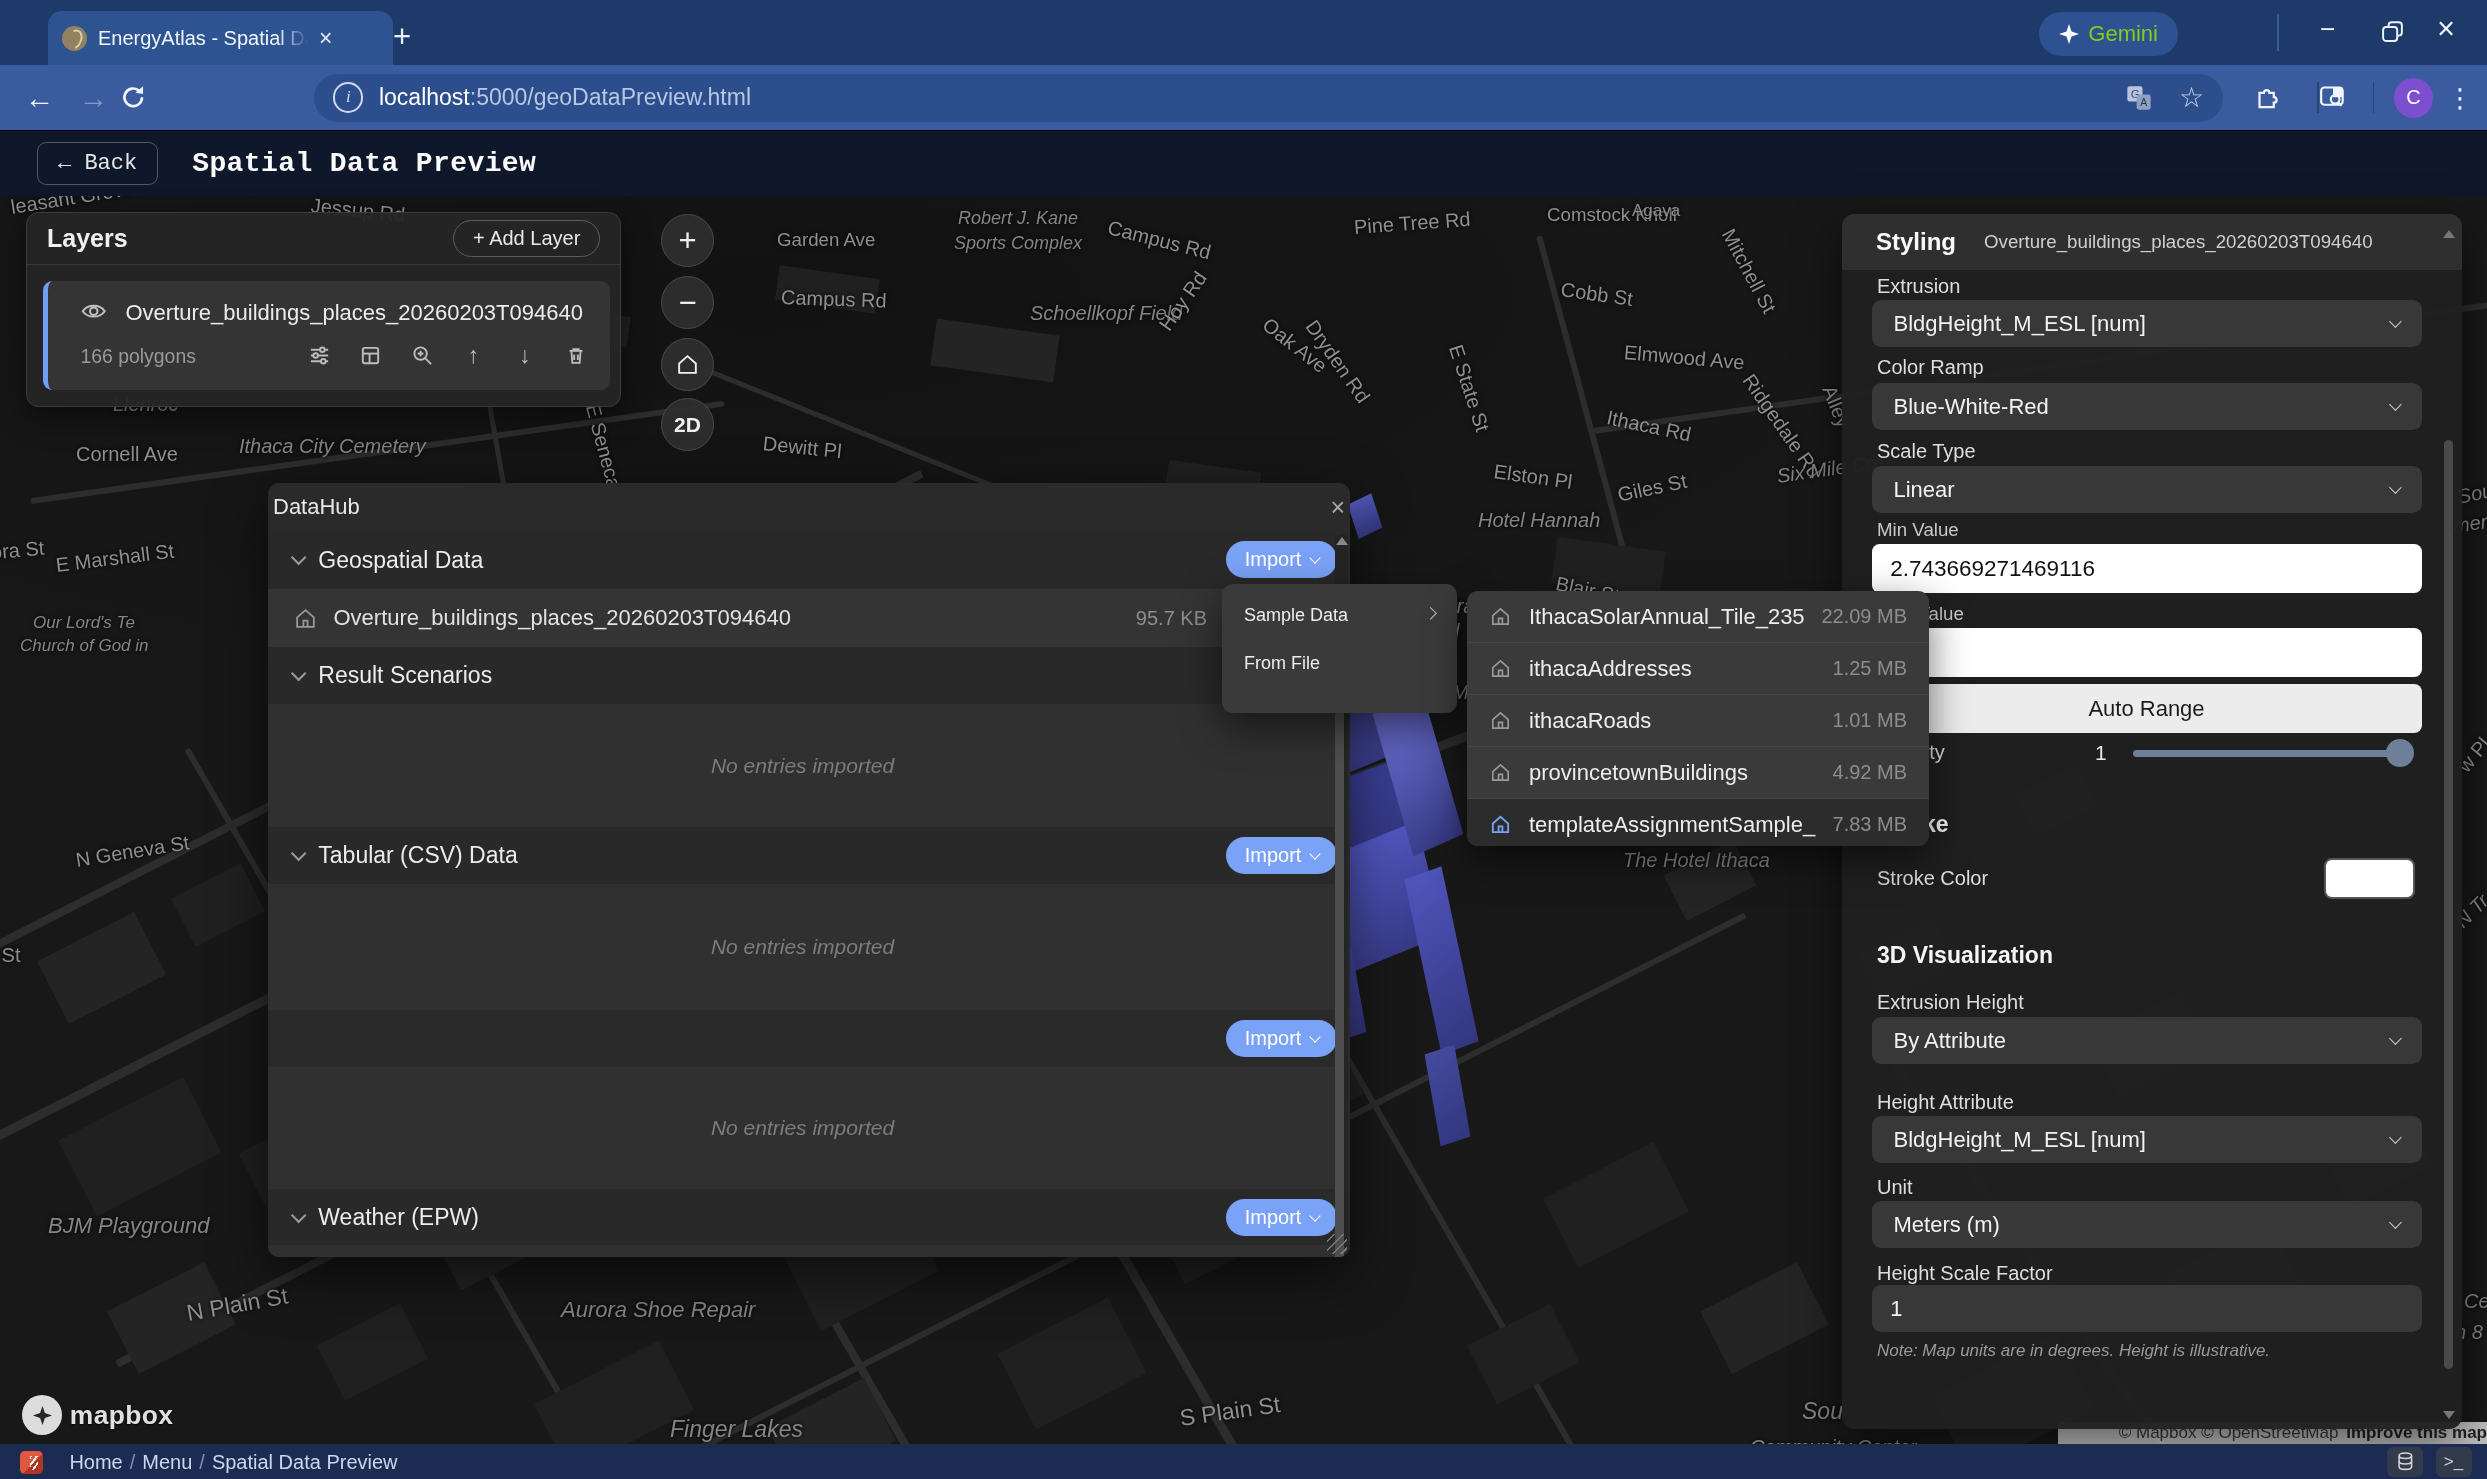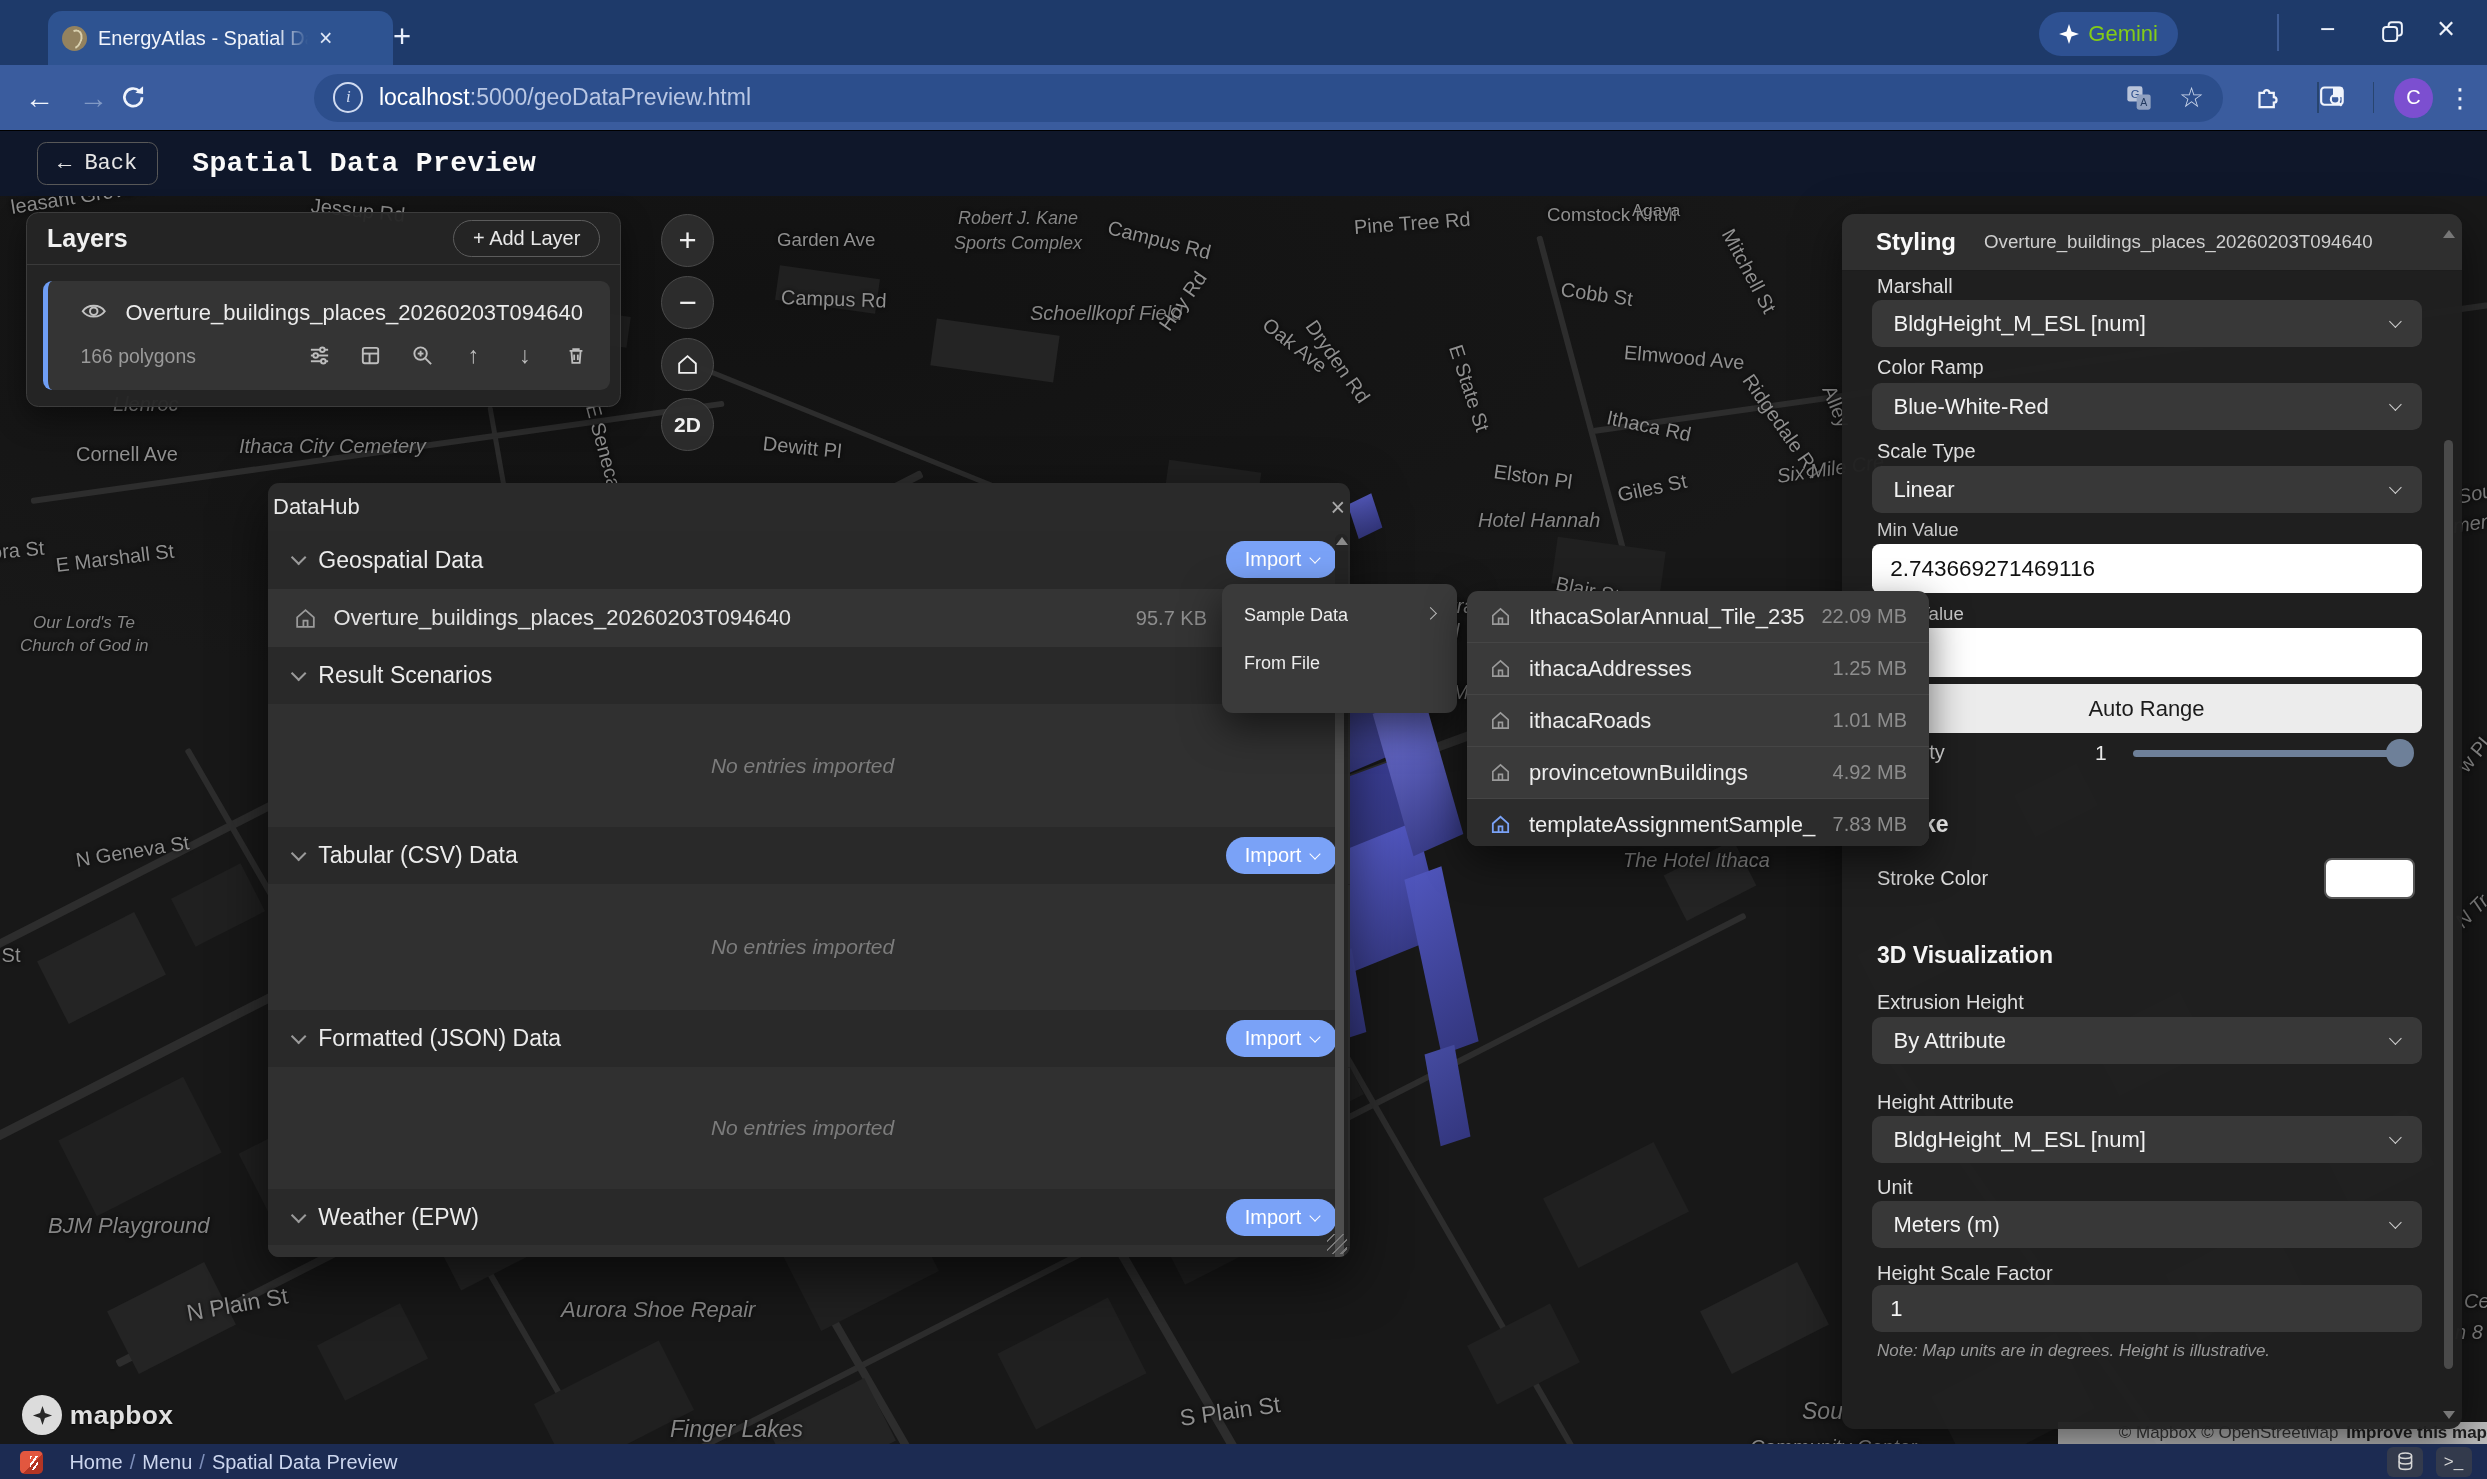--- a/index.html
+++ b/index.html
@@ -473,24 +473,20 @@
       <span class="t">Tabular (CSV) Data</span>
     </div>
     <div class="imp" style="left:958px;top:354px;">
       <span>Import</span>
         <span class="chv"></span>
     </div>
     <div class="sec-c" style="top:401px;height:126px;">
       <span class="empty">No entries imported</span>
     </div>
 
-    <div class="sec-h" style="top:527px;height:57px;">
-      <span class="chv" style="color:#9a9a9a;"></span>
-      <span class="t">Formatted (JSON) Data</span>
-    </div>
     <div class="imp" style="left:958px;top:537px;">
       <span>Import</span>
         <span class="chv"></span>
     </div>
     <div class="sec-c" style="top:584px;height:122px;">
       <span class="empty">No entries imported</span>
     </div>
 
     <div class="sec-h" style="top:706px;height:57px;">
       <span class="chv" style="color:#9a9a9a;"></span>
@@ -556,21 +552,21 @@
         <span class="sz">7.83 MB</span>
     </div>
   </div>
 
   <div class="abs" id="styling">
     <div id="sty-head">
       <span class="t">Styling</span>
       <span class="s">Overture_buildings_places_20260203T094640</span>
     </div>
 
-    <span class="slbl" style="top:61px;">Marshall</span>
+    <span class="slbl" style="top:61px;">Extrusion</span>
     <div class="sel" style="top:86px;">
       <span class="v">BldgHeight_M_ESL [num]</span>
         <span class="chv"></span>
     </div>
 
     <span class="slbl" style="top:142px;">Color Ramp</span>
     <div class="sel" style="top:169px;">
       <span class="v">Blue-White-Red</span>
         <span class="chv"></span>
     </div>

